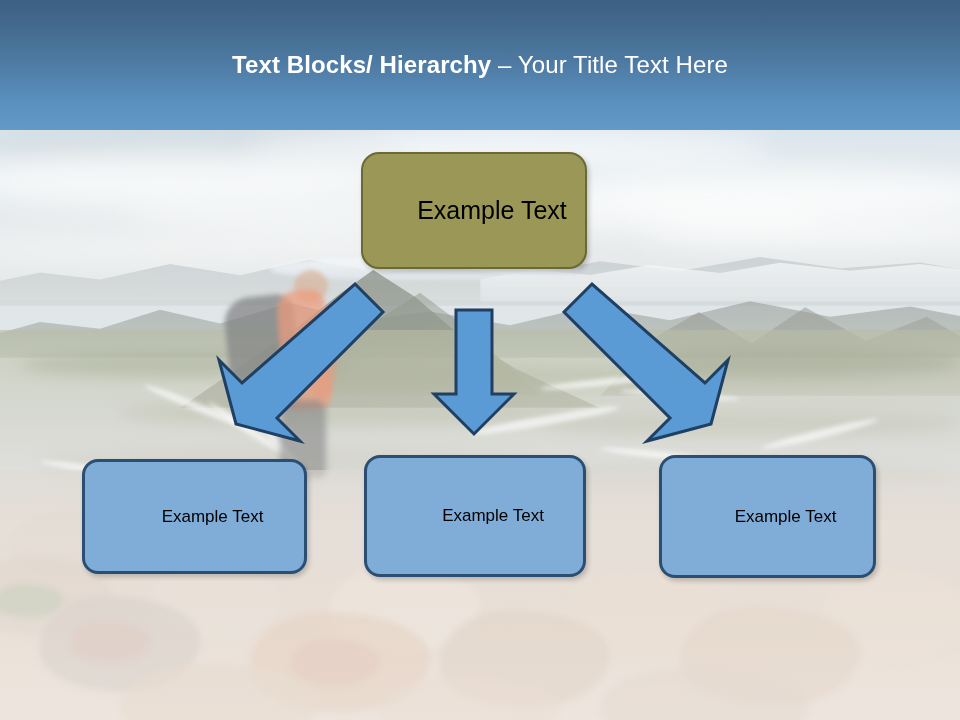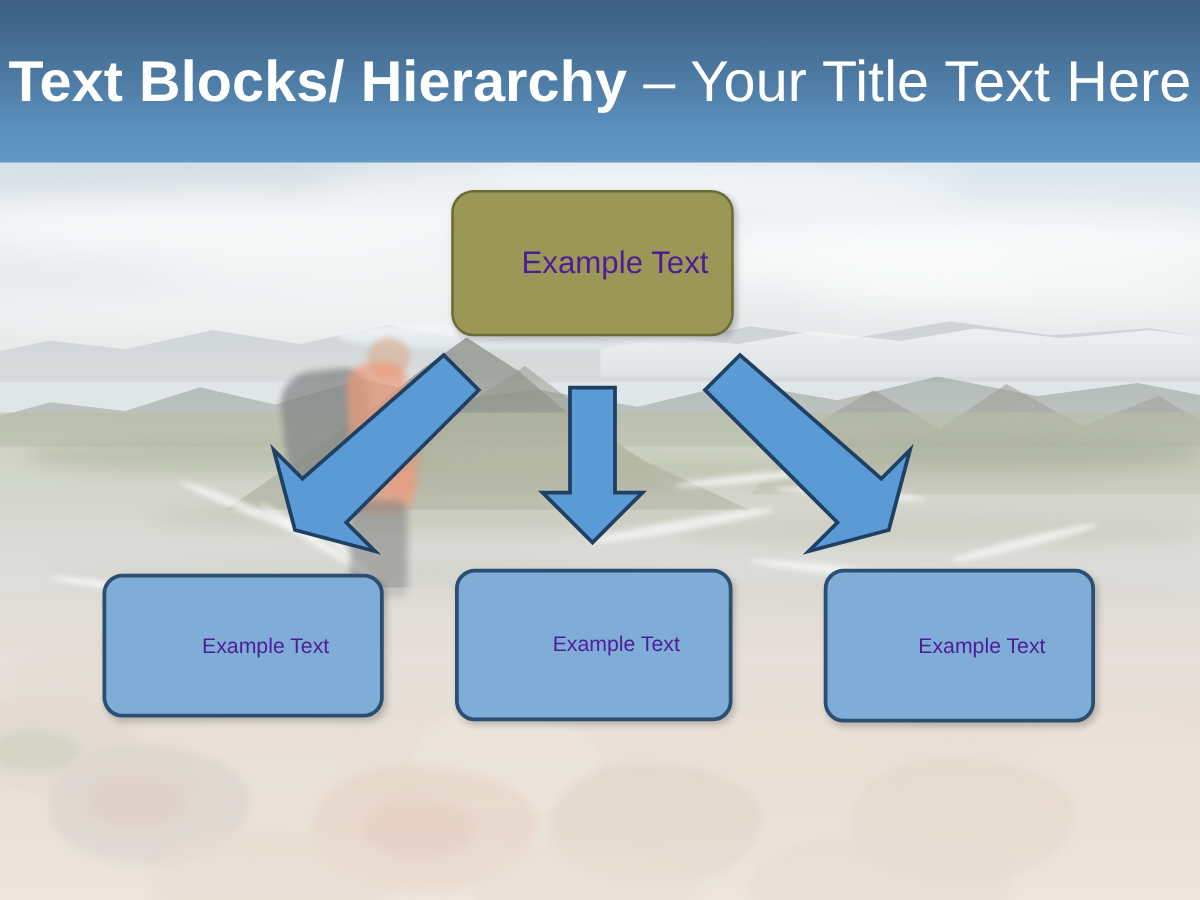--- a/index.html
+++ b/index.html
@@ -251,37 +251,37 @@
     height: 130px;
     background: linear-gradient(180deg, #3c5f82 0%, #456d92 26%, #4f7da6 52%, #5a90bd 78%, #6199c7 100%);
     display: flex;
     align-items: center;
     justify-content: center;
     box-sizing: border-box;
     padding: 0 60px;
   }
   .title-text {
     color: #ffffff;
-    font-size: 46px;
+    font-size: 24px;
     line-height: 1.15;
     letter-spacing: .1px;
     white-space: nowrap;
     text-align: center;
   }
   .title-strong { font-weight: bold; }
   .title-rest   { font-weight: normal; }
 
   
   .node {
     position: absolute;
     box-sizing: border-box;
     display: flex;
     align-items: center;
     justify-content: center;
-    color: #4c1d95;
+    color: #000000;
     text-align: right;
     padding-left: 36px;
   }
   .node-top {
     left: 361px; top: 152px;
     width: 226px; height: 117px;
     background: #9a9757;
     border: 2px solid #6b6a33;
     border-radius: 18px;
     font-size: 25px;

